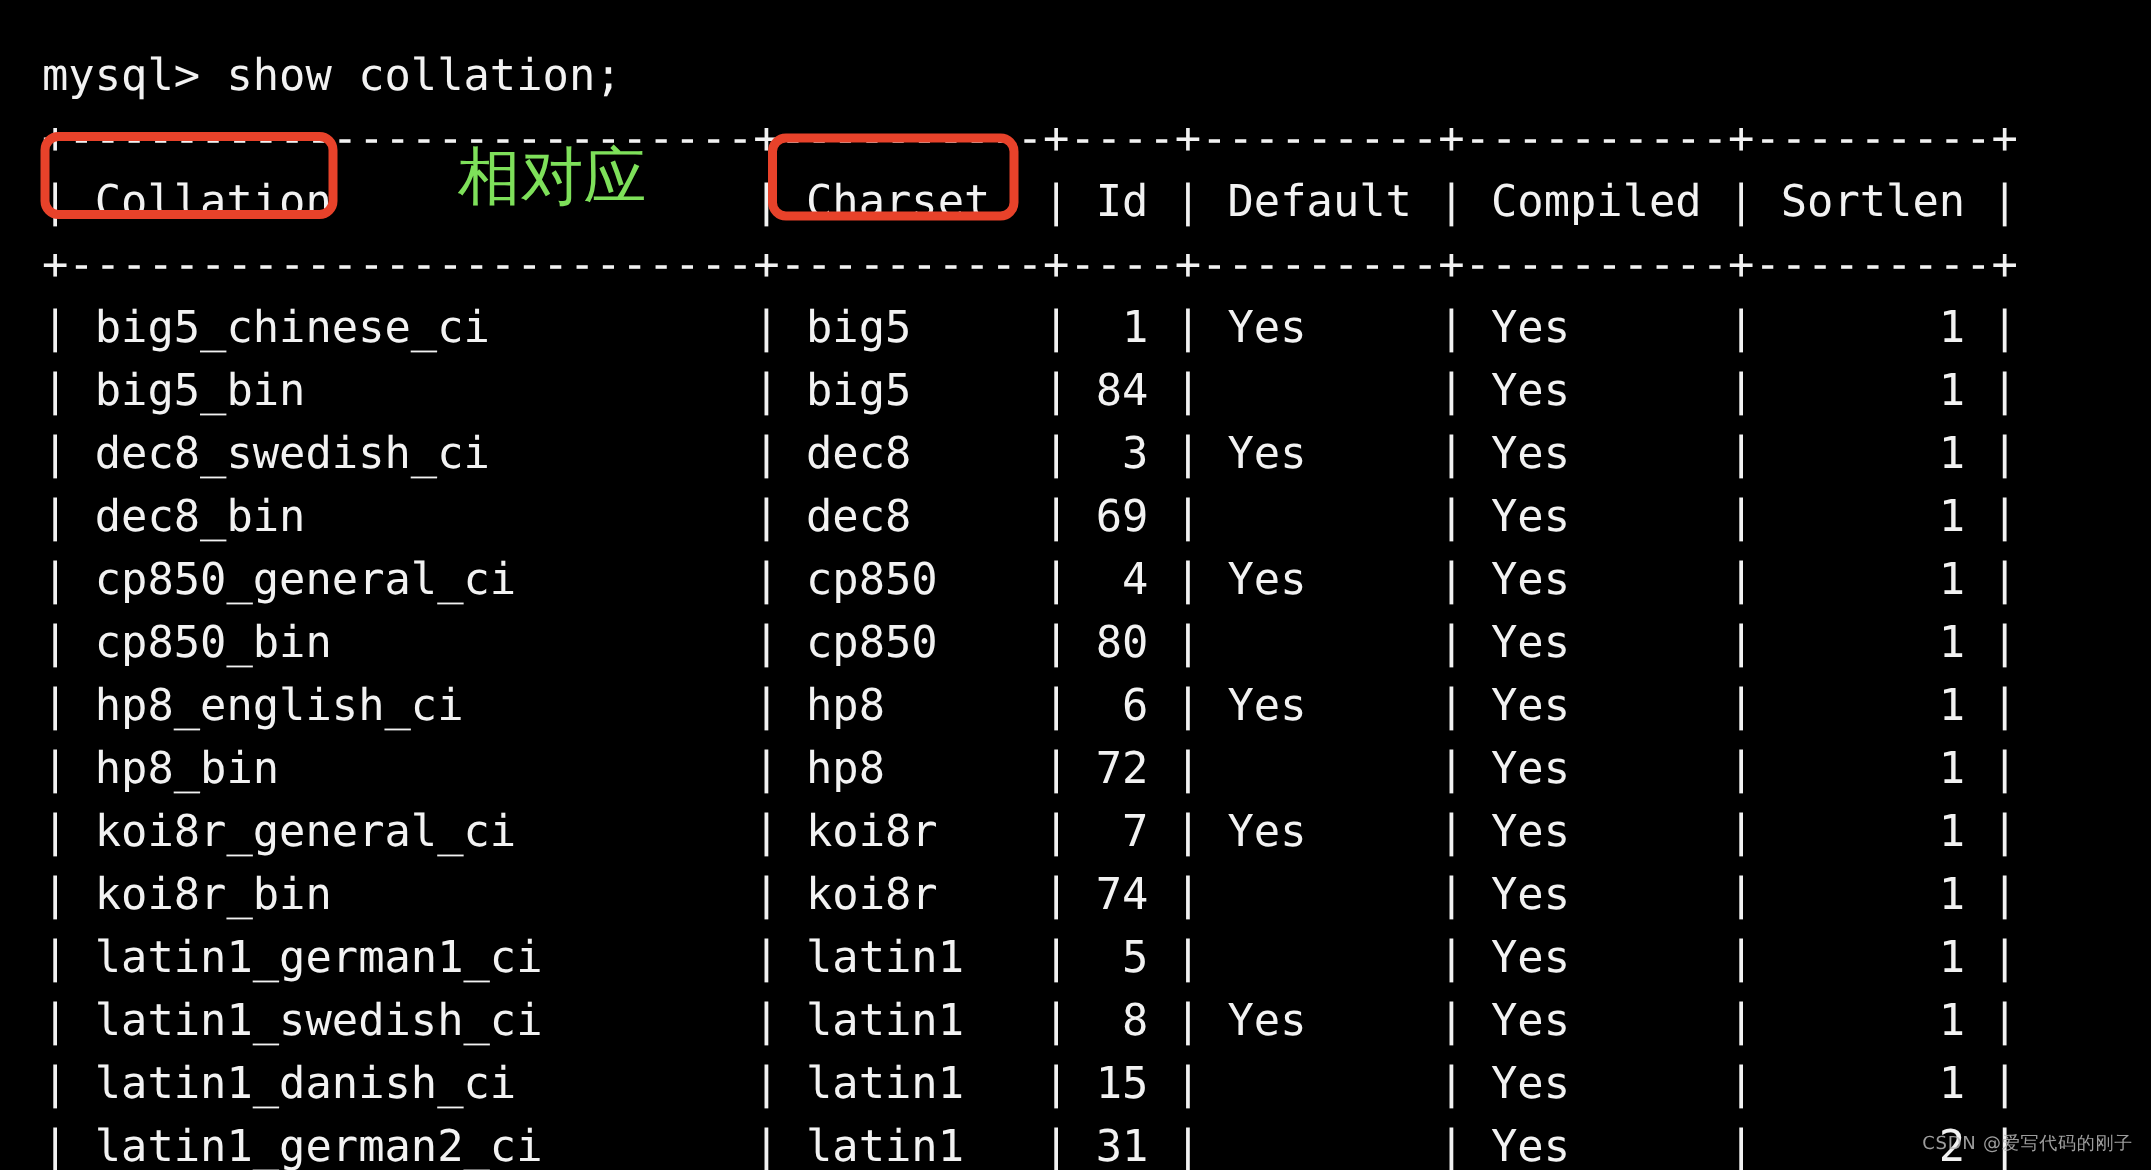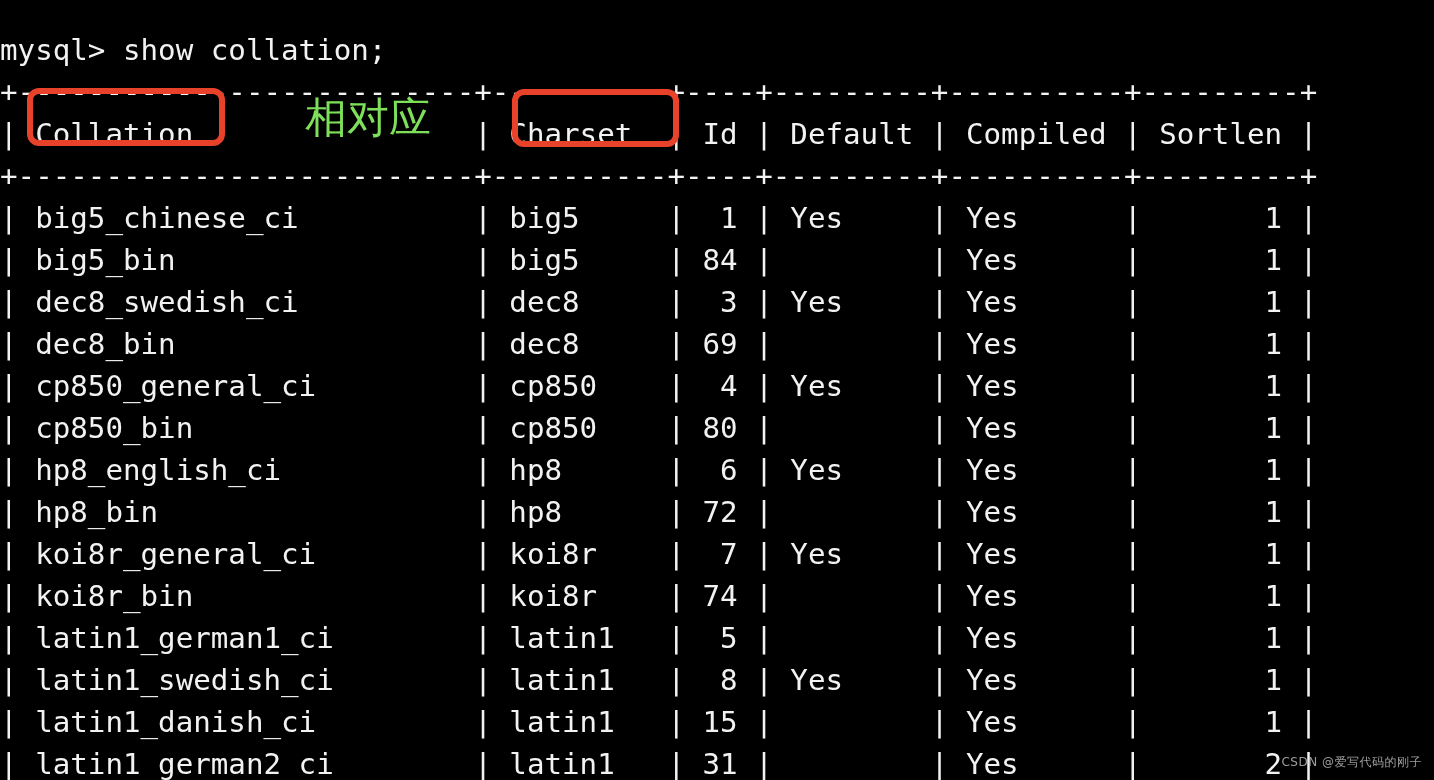--- a/index.html
+++ b/index.html
@@ -26,20 +26,21 @@
     font-family: "DejaVu Sans Mono", "Liberation Mono", monospace;
     font-size: 30.5px;
     line-height: 42px;
     letter-spacing: 0px;
     -webkit-font-smoothing: antialiased;
   }
   #terminal .line {
     display: block;
     height: 42px;
     white-space: pre;
+    padding-left: 28px;
   }
   
   .anno-box {
     position: absolute;
     border: 6px solid #e8422a;
     border-radius: 12px;
     box-sizing: border-box;
     background: transparent;
     pointer-events: none;
   }

